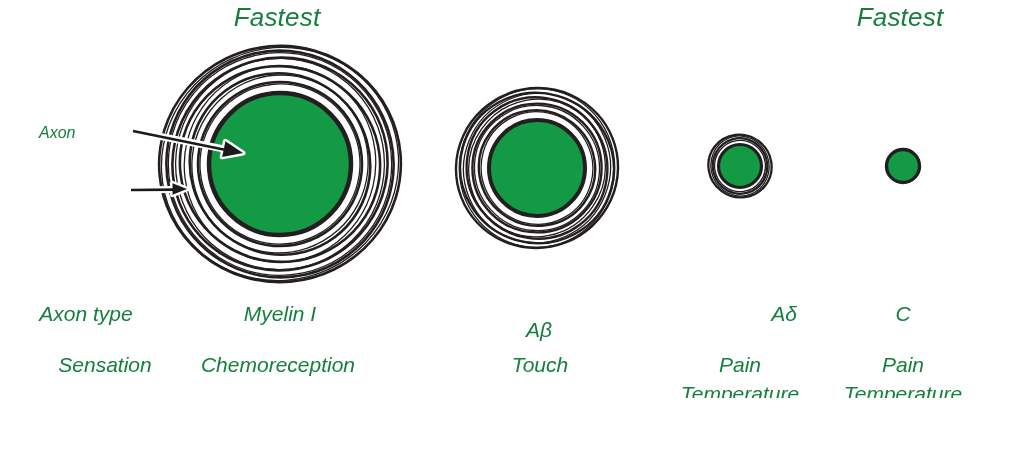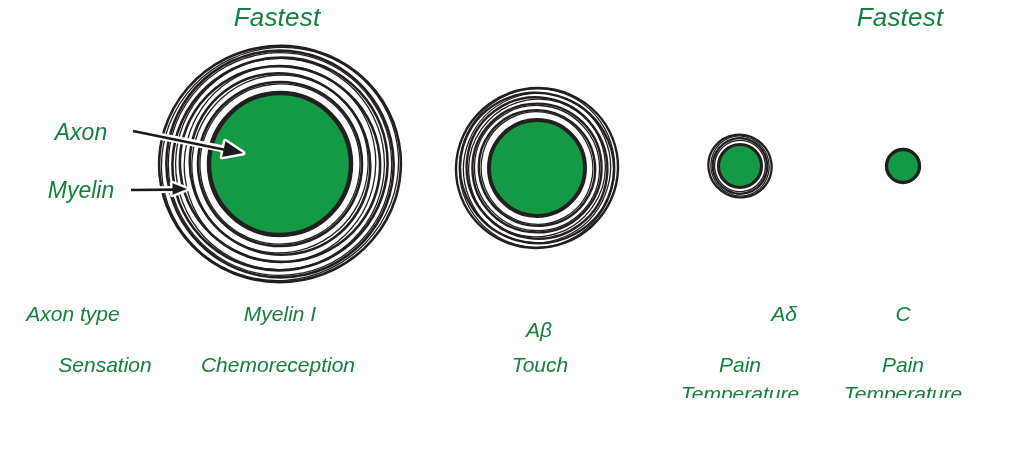--- a/index.html
+++ b/index.html
@@ -5,21 +5,21 @@
   html,body{margin:0;padding:0;background:#fff;}
   .stage{
     position:relative;width:1024px;height:398px;background:#ffffff;overflow:hidden;
     font-family:"Liberation Sans","DejaVu Sans",sans-serif;color:#15803d;font-style:italic;
   }
   .stage svg{position:absolute;left:0;top:0;}
   .lbl{position:absolute;white-space:pre-line;}
   .center{transform:translateX(-50%);text-align:center;}
   .title{font-size:26px;font-weight:400;letter-spacing:.2px;}
   .rowtext{font-size:21px;line-height:29px;}
-  .ann{font-size:23px;line-height:25px;text-align:center;width:84px;}
+  .ann{font-size:16px;line-height:25px;text-align:left;width:84px;}
   
   .arrow-casing{stroke:#ffffff;stroke-width:7;fill:none;stroke-linecap:round;}
   .arrow-shaft{stroke:#1a1a1a;stroke-width:2.6;fill:none;stroke-linecap:butt;}
   .arrow-head-casing{fill:#ffffff;stroke:#ffffff;stroke-width:5;stroke-linejoin:round;}
   .arrow-head{fill:#1a1a1a;stroke:none;}
 </style>
 </head>
 <body>
 
 <div class="stage">
@@ -77,23 +77,22 @@
       <polygon class="arrow-head-casing" points="187,189 172.5,183.3 172.5,194.7"></polygon>
       <path class="arrow-shaft" d="M131,190 L176,189.6"></path>
       <polygon class="arrow-head" points="187,189 172.5,183.3 172.5,194.7"></polygon>
     </g>
   </svg>
 
   <div class="lbl center title" style="left:277px;top:2px">Fastest</div>
   <div class="lbl center title" style="left:900px;top:2px">Fastest</div>
 
   <div class="lbl ann" style="left:39px;top:120px">Axon</div>
-  <div class="lbl ann" style="left:39px;top:178px">Myelin</div>
 
-  <div class="lbl center rowtext" style="left:73px;top:299px">Axon type</div>
+  <div class="lbl center rowtext" style="left:86px;top:299px">Axon type</div>
   <div class="lbl center rowtext" style="left:280px;top:299px">Myelin I</div>
   <div class="lbl center rowtext" style="left:539px;top:315px">Aβ</div>
   <div class="lbl center rowtext" style="left:784px;top:299px">Aδ</div>
   <div class="lbl center rowtext" style="left:903px;top:299px">C</div>
 
   <div class="lbl center rowtext" style="left:105px;top:350px">Sensation</div>
   <div class="lbl center rowtext" style="left:278px;top:350px">Chemoreception</div>
   <div class="lbl center rowtext" style="left:540px;top:350px">Touch</div>
   <div class="lbl center rowtext" style="left:740px;top:350px">Pain
 Temperature</div>

